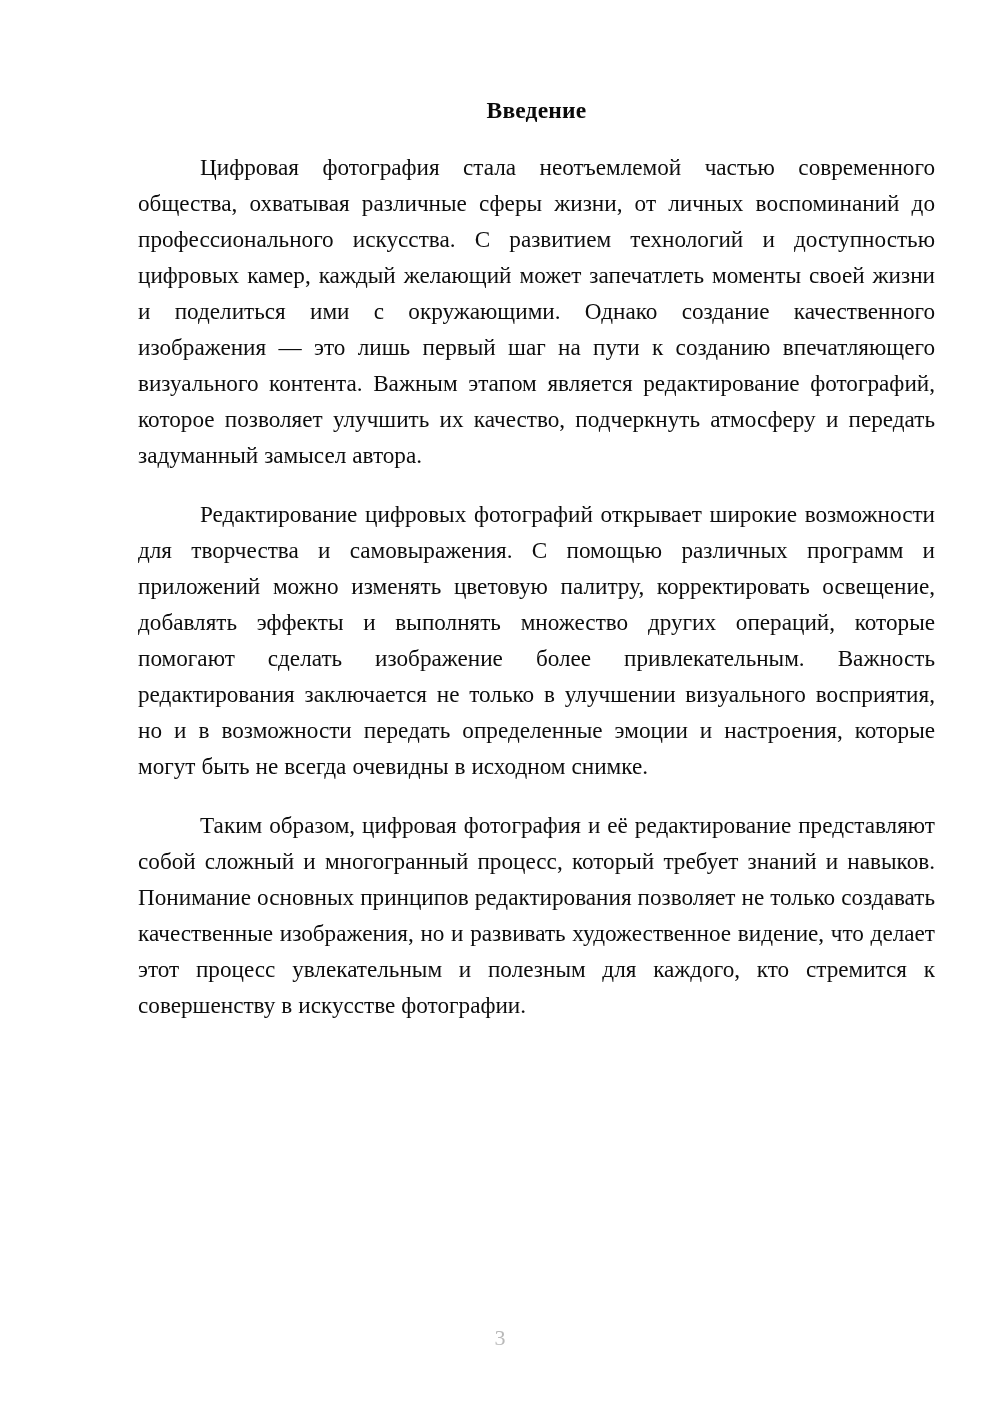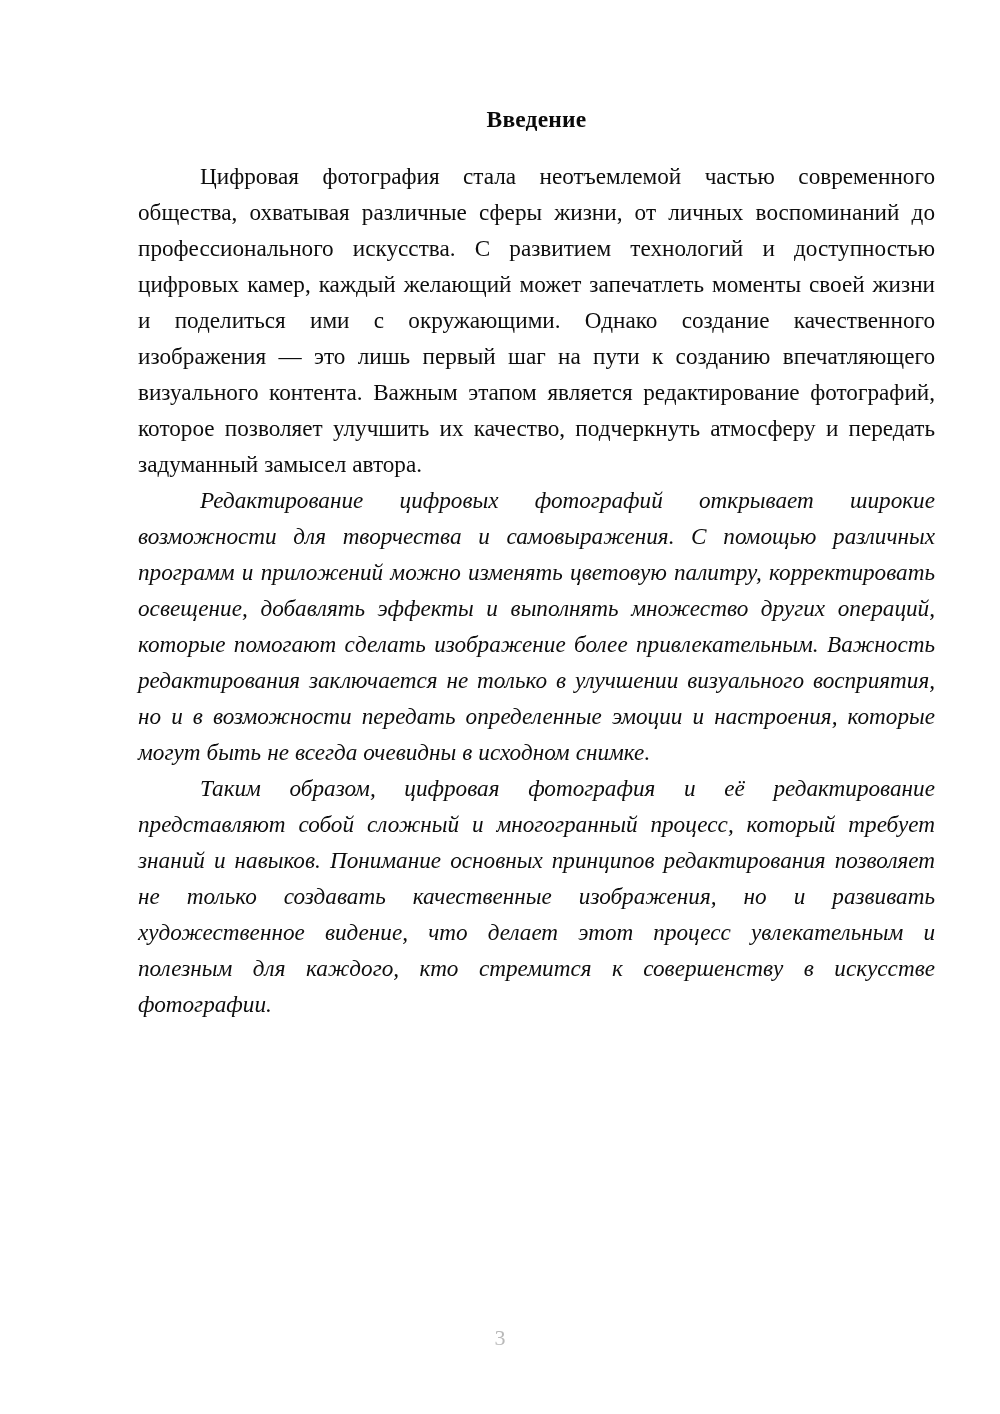--- a/index.html
+++ b/index.html
@@ -18,21 +18,21 @@
 
   .page {
     position: absolute;
     inset: 0;
     background: #ffffff;
   }
 
   .page-body {
     position: absolute;
     left: 138px;
-    top: 9px;
+    top: 0;
     width: 797px;
   }
 
   .doc-title {
     text-align: center;
     font-weight: bold;
     font-size: 23.5px;
     line-height: 1;
     margin: 0;
     padding-top: 99px;
@@ -51,21 +51,21 @@
     text-align: justify;
     text-justify: inter-word;
     text-indent: 62px;
     color: #0d0d0d;
     -webkit-hyphens: none;
     hyphens: none;
     word-spacing: 0.2px;
   }
 
   .para + .para {
-    font-style: italic;
+    margin-top: 23px;
   }
 
   .page-number {
     position: absolute;
     left: 0;
     right: 0;
     top: 1327px;
     text-align: center;
     font-size: 22px;
     line-height: 1;

